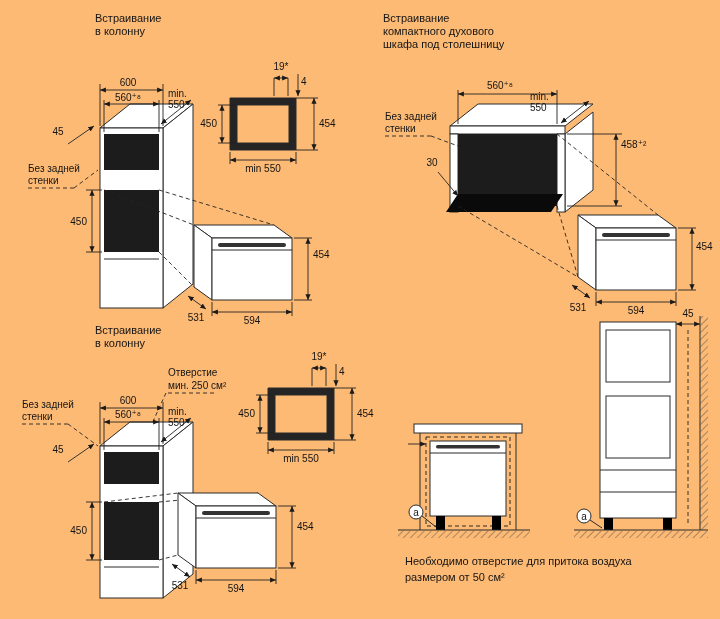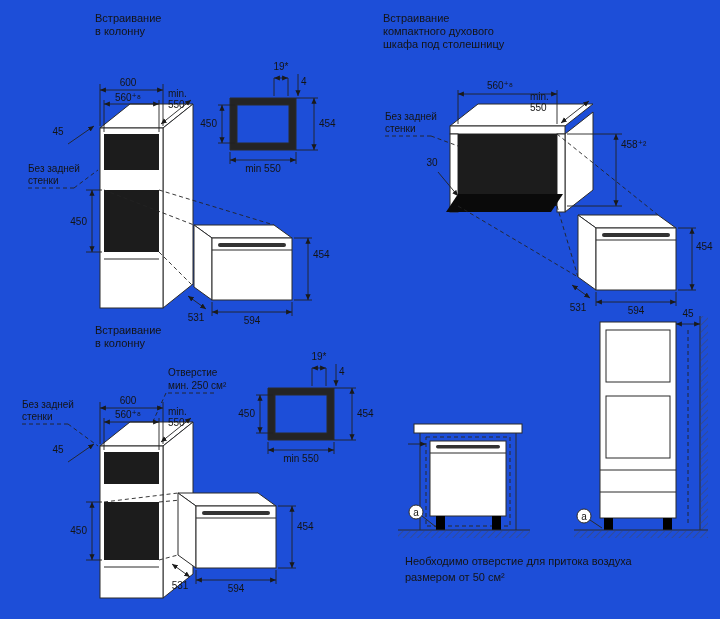--- a/index.html
+++ b/index.html
@@ -1,16 +1,16 @@
 <!DOCTYPE html>
 <html><head>
 <meta charset="utf-8">
 <style>
   html,body{margin:0;padding:0;background:#e8e8e8;}
-  #page{position:relative;width:720px;height:619px;background:#1d4ed8;overflow:hidden;}
+  #page{position:relative;width:720px;height:619px;background:#fdba74;overflow:hidden;}
   svg{position:absolute;left:0;top:0;}
   svg text{font-family:"Liberation Sans","DejaVu Sans",sans-serif;font-size:10px;fill:#141414;}
   svg text.title{font-size:11px;}
   svg text.cap{font-size:11px;}
   .mid{text-anchor:middle;}
   .end{text-anchor:end;}
   .s{stroke:#2b2b2b;stroke-width:1;fill:none;}
   .sw{stroke:#2b2b2b;stroke-width:1;fill:#ffffff;}
   .sd{stroke:none;fill:#1c1c1c;}
   .dim{stroke:#222222;stroke-width:0.9;fill:none;}

